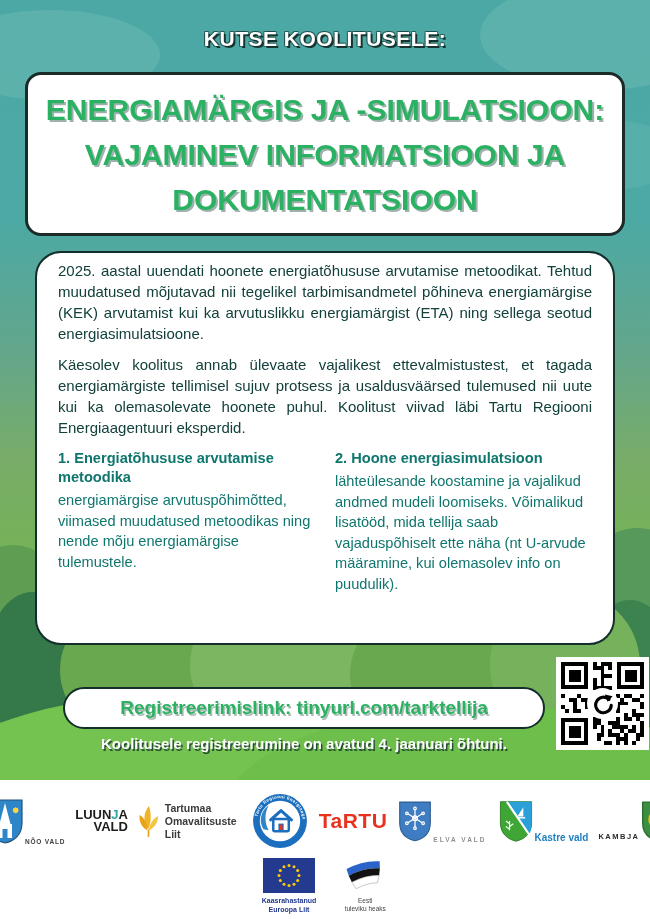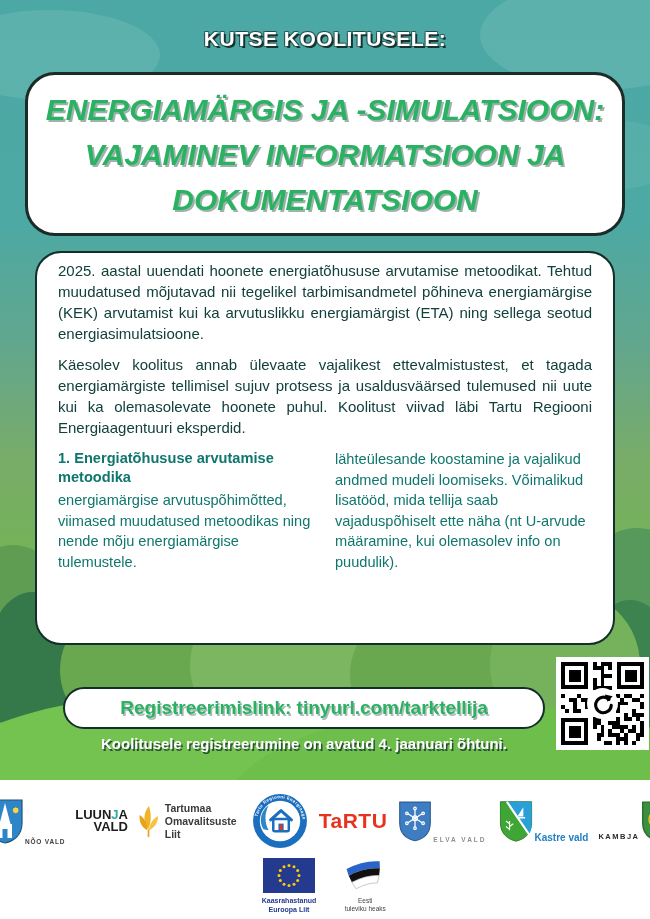--- a/index.html
+++ b/index.html
@@ -26,22 +26,22 @@
   .h1{left:-90px;top:695px;width:520px;height:230px;background:#74C24F;}
   .h2{right:-110px;top:705px;width:540px;height:230px;background:#6DBE4A;}
 
   
   .kicker{position:absolute;left:0;top:27px;width:100%;text-align:center;z-index:10;
     color:#fff;font-size:21px;font-weight:800;letter-spacing:.5px;
     text-shadow:2px 2px 0 #17332F,-1px -1px 0 rgba(23,51,47,.55),1px -1px 0 rgba(23,51,47,.55),-1px 1px 0 rgba(23,51,47,.55);}
 
   
   .title-card{position:absolute;left:25px;top:72px;width:600px;height:164px;z-index:10;
-    background:#fff;border:3px solid #1B2B28;border-radius:30px;box-sizing:border-box;
-    display:flex;flex-direction:column;align-items:center;justify-content:center;font-style:italic;}
+    background:#fff;border:3px solid #1B2B28;border-radius:16px;box-sizing:border-box;
+    display:flex;flex-direction:column;align-items:center;justify-content:center;}
   .title-line{color:#2BB162;font-size:30px;font-weight:800;line-height:45px;white-space:nowrap;
     text-shadow:2px 2px 0 rgba(16,61,50,.4);}
 
   
   .content-card{position:absolute;left:35px;top:251px;width:580px;height:394px;z-index:10;
     background:#fff;border:2.5px solid #142F2B;border-radius:26px;box-sizing:border-box;
     padding:7px 21px 6px;overflow:hidden;}
   .para{color:#12403B;font-size:15px;font-weight:500;line-height:21px;text-align:justify;margin:0;}
   .para2{margin-top:10px;}
   .session-pill{margin:10px -21px 0;background:#fff;border:3px solid #24B364;border-radius:40px;
@@ -132,20 +132,21 @@
     <p class="para">2025. aastal uuendati hoonete energiatõhususe arvutamise metoodikat. Tehtud muudatused mõjutavad nii tegelikel tarbimisandmetel põhineva energiamärgise (KEK) arvutamist kui ka arvutuslikku energiamärgist (ETA) ning sellega seotud energiasimulatsioone.</p>
     <p class="para para2">Käesolev koolitus annab ülevaate vajalikest ettevalmistustest, et tagada energiamärgiste tellimisel sujuv protsess ja usaldusväärsed tulemused nii uute kui ka olemasolevate hoonete puhul. Koolitust viivad läbi Tartu Regiooni Energiaagentuuri eksperdid.</p>
 
 
     <div class="topics">
       <div class="topic">
         <p class="topic-title">1. Energiatõhususe arvutamise metoodika</p>
         <p class="topic-body">energiamärgise arvutuspõhimõtted, viimased muudatused metoodikas ning nende mõju energiamärgise tulemustele.</p>
       </div>
       <div class="topic">
+        <p class="topic-title">2. Hoone energiasimulatsioon</p>
         <p class="topic-body">lähteülesande koostamine ja vajalikud andmed mudeli loomiseks. Võimalikud lisatööd, mida tellija saab vajaduspõhiselt ette näha (nt U-arvude määramine, kui olemasolev info on puudulik).</p>
       </div>
     </div>
   </div>
 
   <div class="reg-pill">
     <span class="reg-text">Registreerimislink: tinyurl.com/tarktellija</span>
   </div>
   <div class="reg-note">Koolitusele registreerumine on avatud 4. jaanuari õhtuni.</div>
 

